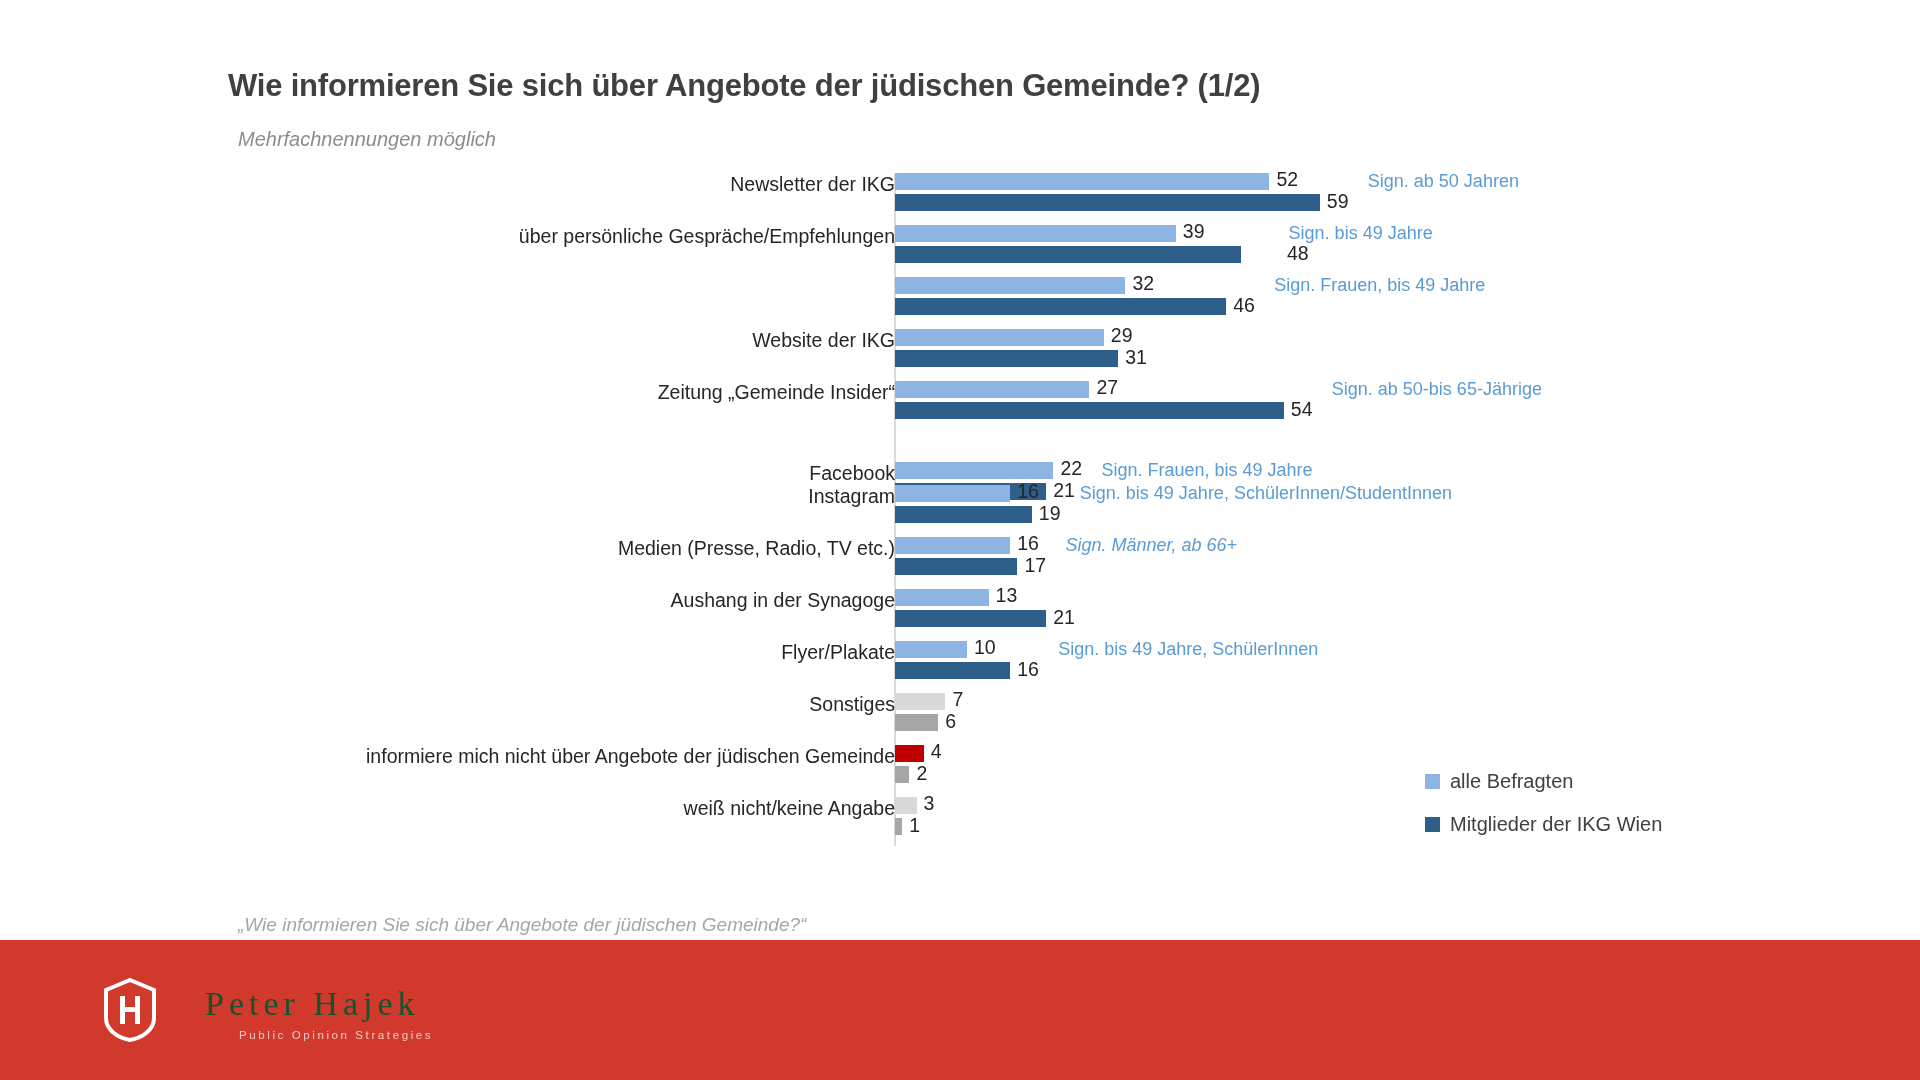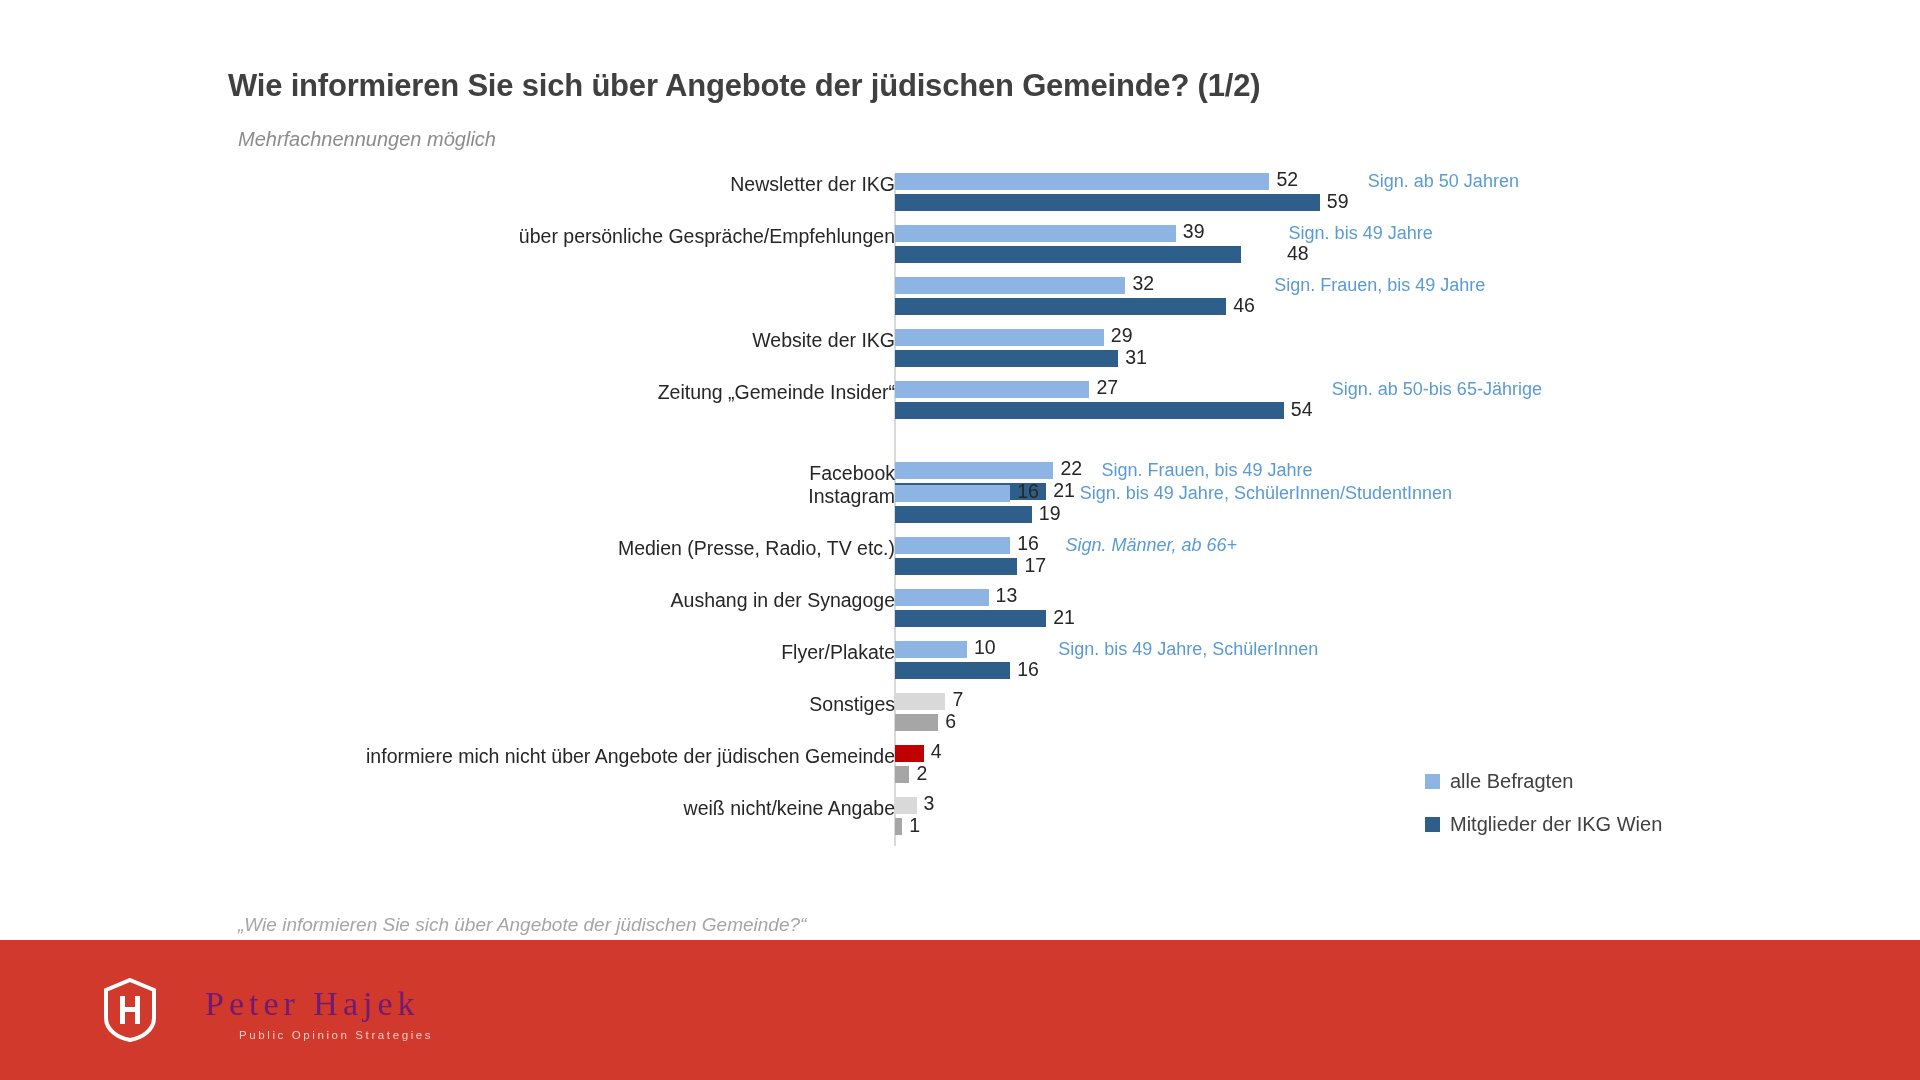--- a/index.html
+++ b/index.html
@@ -149,21 +149,21 @@
     top: 978px;
     width: 64px;
     height: 64px;
   }
   .logo-text {
     position: absolute;
     left: 205px;
     top: 985px;
     font-size: 34px;
     letter-spacing: 5px;
-    color: #701a75;
+    color: #14532d;
     font-family: "Liberation Serif", serif;
     white-space: nowrap;
   }
   .logo-sub {
     position: absolute;
     left: 207px;
     top: 1029px;
     font-size: 11.5px;
     letter-spacing: 2.6px;
     color: #f2c9c4;

